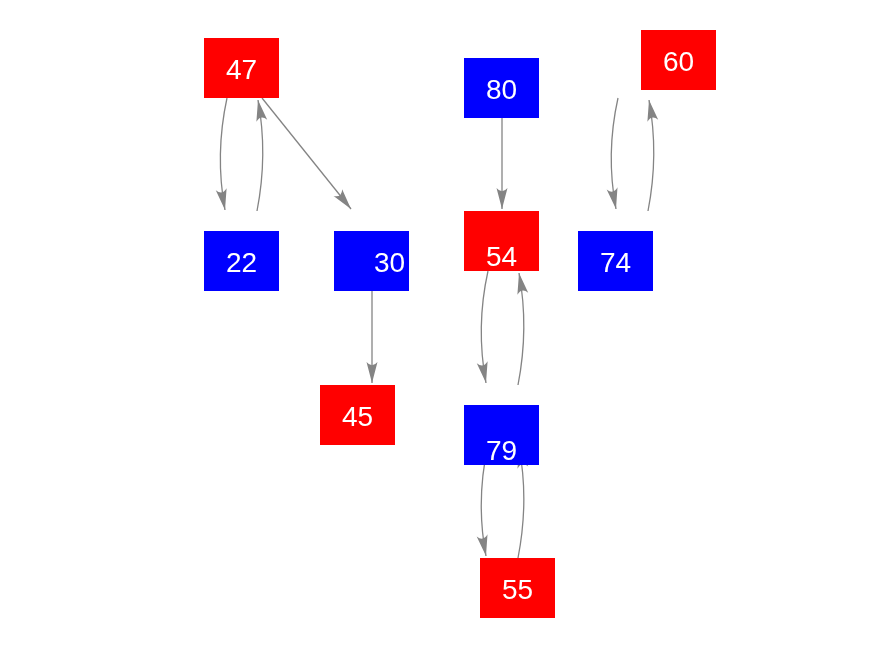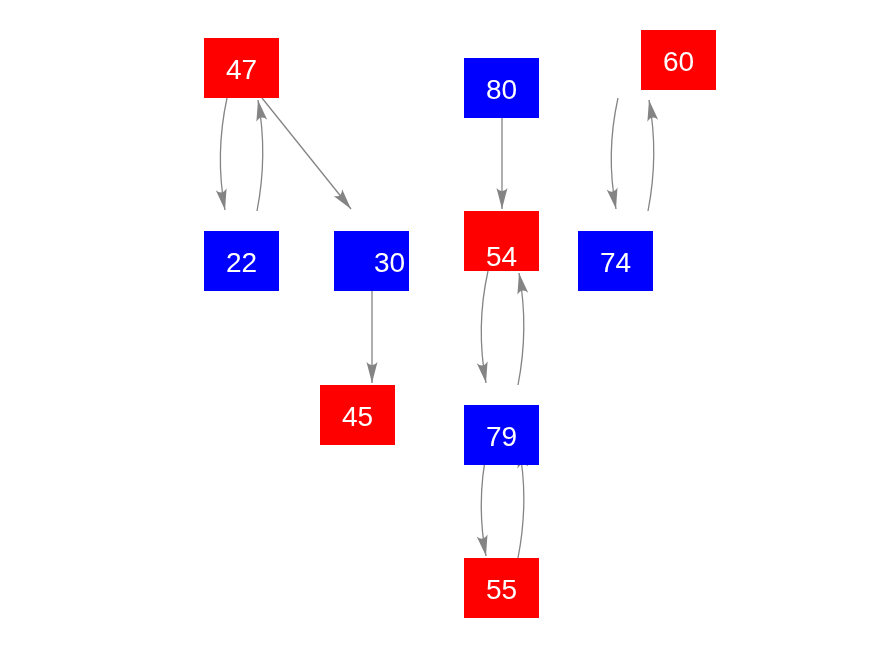--- a/index.html
+++ b/index.html
@@ -49,22 +49,22 @@
   .node.red  { background: var(--node-red,  #ff0000); }
   .node.blue { background: var(--node-blue, #0000ff); margin-top: 20px; }
 
   
   .n47 { left: 204px; top: 38px;  }
   .n32 { left: 204px; top: 211px; }
   .n30 { left: 334px; top: 211px; padding-left: 36px; }
   .n45 { left: 320px; top: 385px; }
   .n80 { left: 464px; top: 38px;  }
   .n54 { left: 464px; top: 211px; align-items: flex-end; }
-  .n79 { left: 464px; top: 385px; }
-  .n55 { left: 464px; top: 558px; }
+  .n79 { left: 464px; top: 385px; align-items: flex-end; }
+  .n55 { left: 480px; top: 558px; }
   .n60 { left: 594px; top: 30px; margin-left: 47px;  }
   .n74 { left: 578px; top: 211px; }
 </style>
 </head>
 <body>
 
 <div id="canvas">
 
   <svg id="edges-layer" width="875" height="656" viewBox="0 0 875 656">
     <defs>

